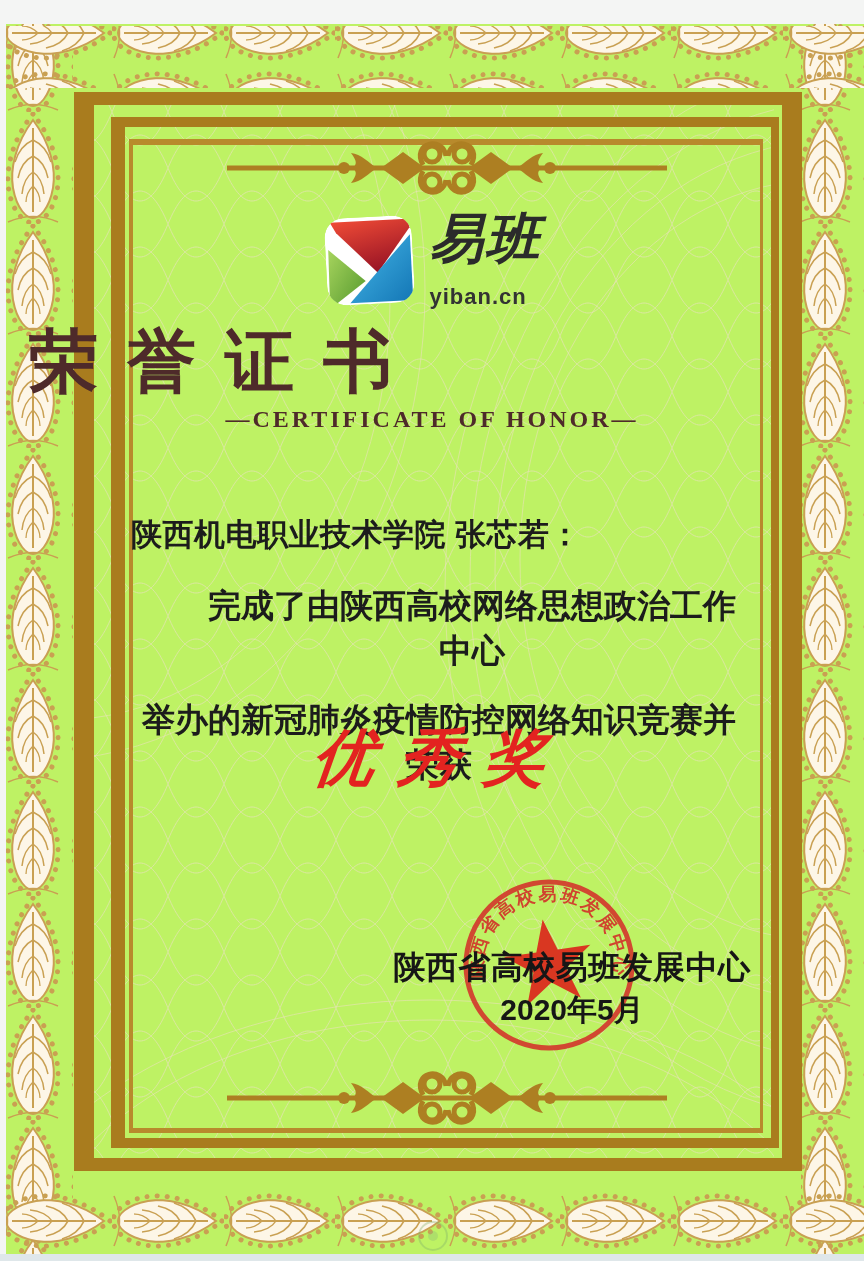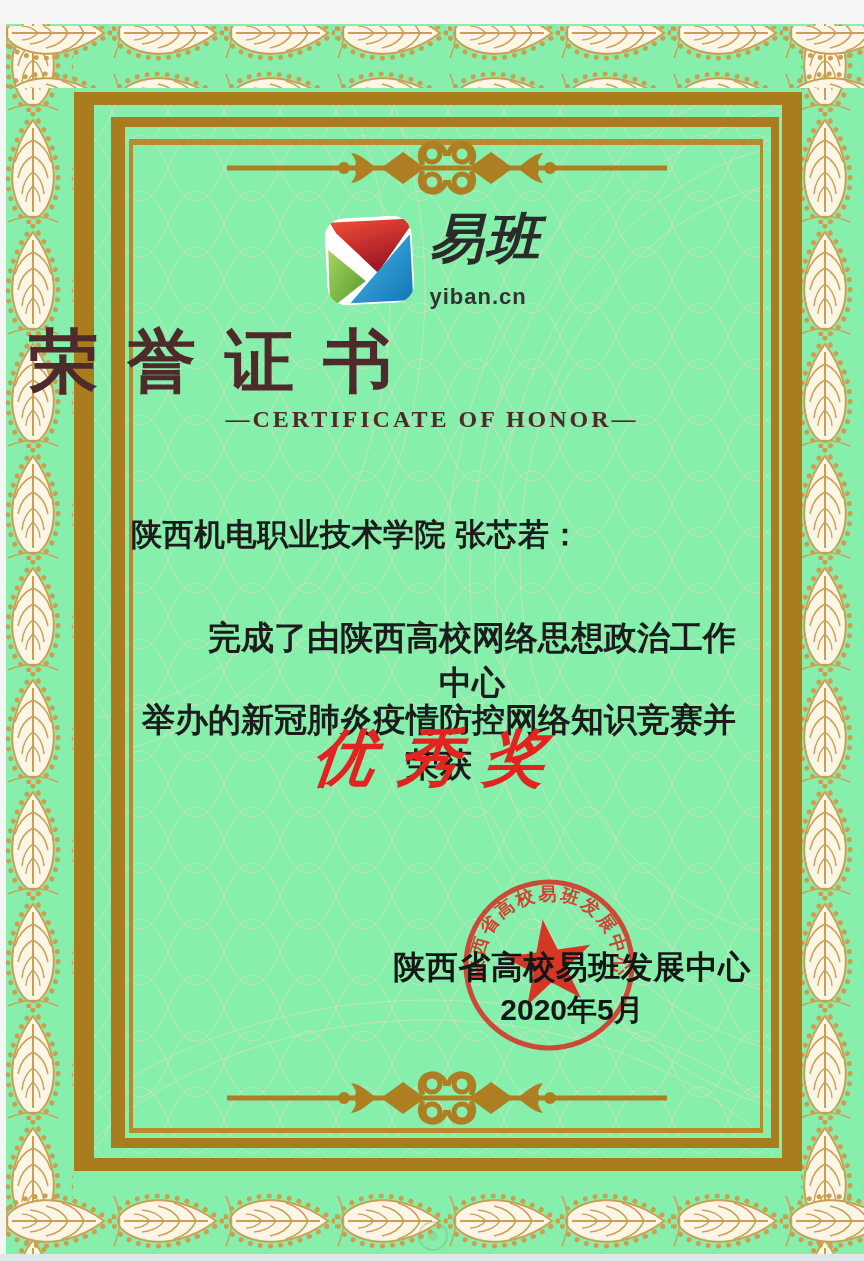--- a/index.html
+++ b/index.html
@@ -1,16 +1,16 @@
 <!DOCTYPE html>
 <html><head>
 <meta charset="utf-8">
 <style>
   html,body{margin:0;padding:0;background:#eef0ee;}
-  .stage{position:relative;width:864px;height:1261px;margin:0 auto;background:#86efac;overflow:hidden;
+  .stage{position:relative;width:864px;height:1261px;margin:0 auto;background:#bef264;overflow:hidden;
          font-family:"Liberation Sans","DejaVu Sans",sans-serif;}
   
   .bg-svg{position:absolute;left:0;top:0;width:864px;height:1261px;}
   
   .frame{position:absolute;box-sizing:border-box;border-style:solid;border-color:#a97c1e;background:transparent;}
   .frame1{top:92px;left:74px;right:62px;bottom:90px;border-width:13px 20px 13px 20px;}
   .frame2{top:117px;left:111px;right:85px;bottom:113px;border-width:10px 8px 10px 14px;}
   .frame3{top:139px;left:129px;right:101px;bottom:128px;border-width:6px 3px 5px 4px;border-color:#b88a2c;}
   .ornament{position:absolute;width:460px;height:64px;left:217px;}
   .ornament.top{top:136px;}
@@ -22,21 +22,21 @@
   .logo-brand{font-size:54px;font-weight:bold;color:#2b2b2b;font-style:italic;line-height:1;letter-spacing:2px;}
   .logo-domain{font-size:22px;font-weight:bold;color:#333;line-height:1.1;margin-top:20px;letter-spacing:1px;}
   .cert-title{position:absolute;top:326px;left:0;width:864px;
               font-family:"Liberation Serif","DejaVu Serif",serif;font-weight:bold;
               font-size:69px;color:#4e2a2a;letter-spacing:.42em;padding-left:.42em;box-sizing:border-box;line-height:1.05;}
   .cert-subtitle{position:absolute;top:406px;left:0;width:864px;text-align:center;
               font-family:"Liberation Serif","DejaVu Serif",serif;font-weight:bold;
               font-size:24px;color:#4e2a2a;letter-spacing:3px;}
   .recipient{position:absolute;top:514px;left:131px;font-size:31px;font-weight:bold;color:#1c1c1c;letter-spacing:.5px;}
   .body-line{position:absolute;left:129px;width:620px;text-align:center;font-size:33px;font-weight:bold;color:#1c1c1c;}
-  .body-line.l1{top:616px;padding-left:66px;box-sizing:border-box;}
+  .body-line.l1{top:584px;padding-left:66px;box-sizing:border-box;}
   .body-line.l2{top:650px;margin-top:48px;}
   .award{position:absolute;top:716px;left:0;width:864px;text-align:center;
          font-family:"DejaVu Serif","Liberation Serif",serif;font-style:italic;font-weight:bold;
          font-size:62px;color:#e32320;letter-spacing:.38em;padding-left:.3em;box-sizing:border-box;
          transform:skewX(-6deg);}
   .closing{position:absolute;top:833px;left:197px;font-size:33px;font-weight:bold;color:#1c1c1c;}
   .seal-svg{position:absolute;left:459px;top:875px;width:180px;height:180px;}
   .sign{position:absolute;top:946px;left:392px;width:360px;text-align:center;}
   .issuer{font-size:32px;font-weight:bold;color:#161616;letter-spacing:.5px;}
   .issue-date{font-size:30px;font-weight:bold;color:#161616;}

